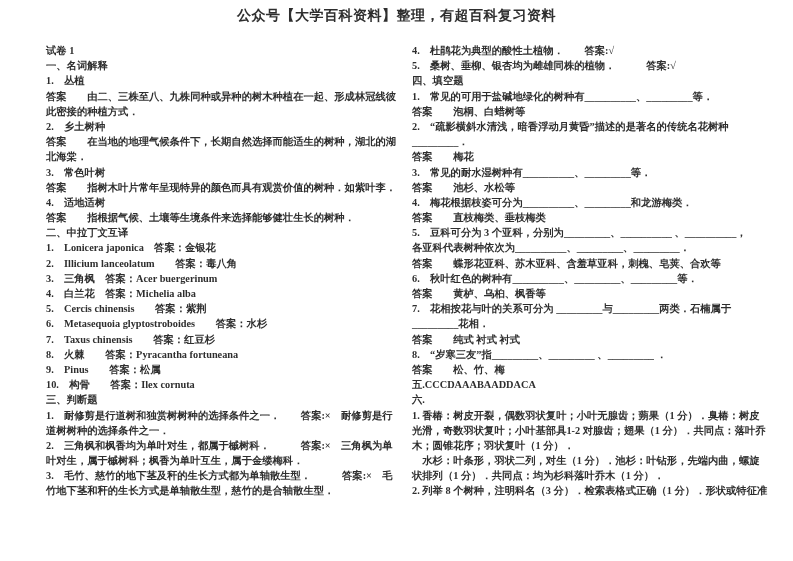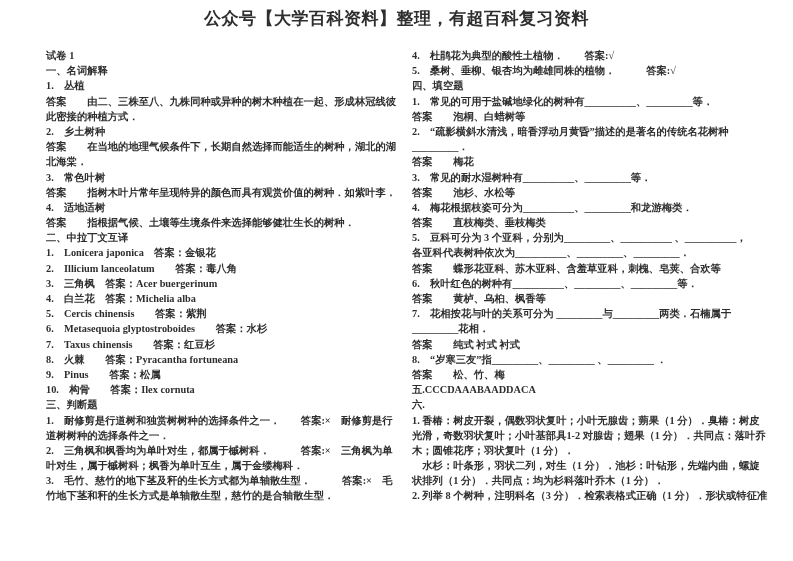--- a/index.html
+++ b/index.html
@@ -16,21 +16,21 @@
     color: #2e2e2e;
   }
   .page {
     width: 793px;
     height: 561px;
     position: relative;
   }
   .header {
     padding-top: 7px;
     text-align: center;
-    font-size: 17px;
+    font-size: 14px;
     letter-spacing: 0.5px;
   }
   .content {
     display: flex;
     padding-left: 46px;
     margin-top: 18px;
     align-items: flex-start;
   }
   .col {
     font-size: 10.3px;

